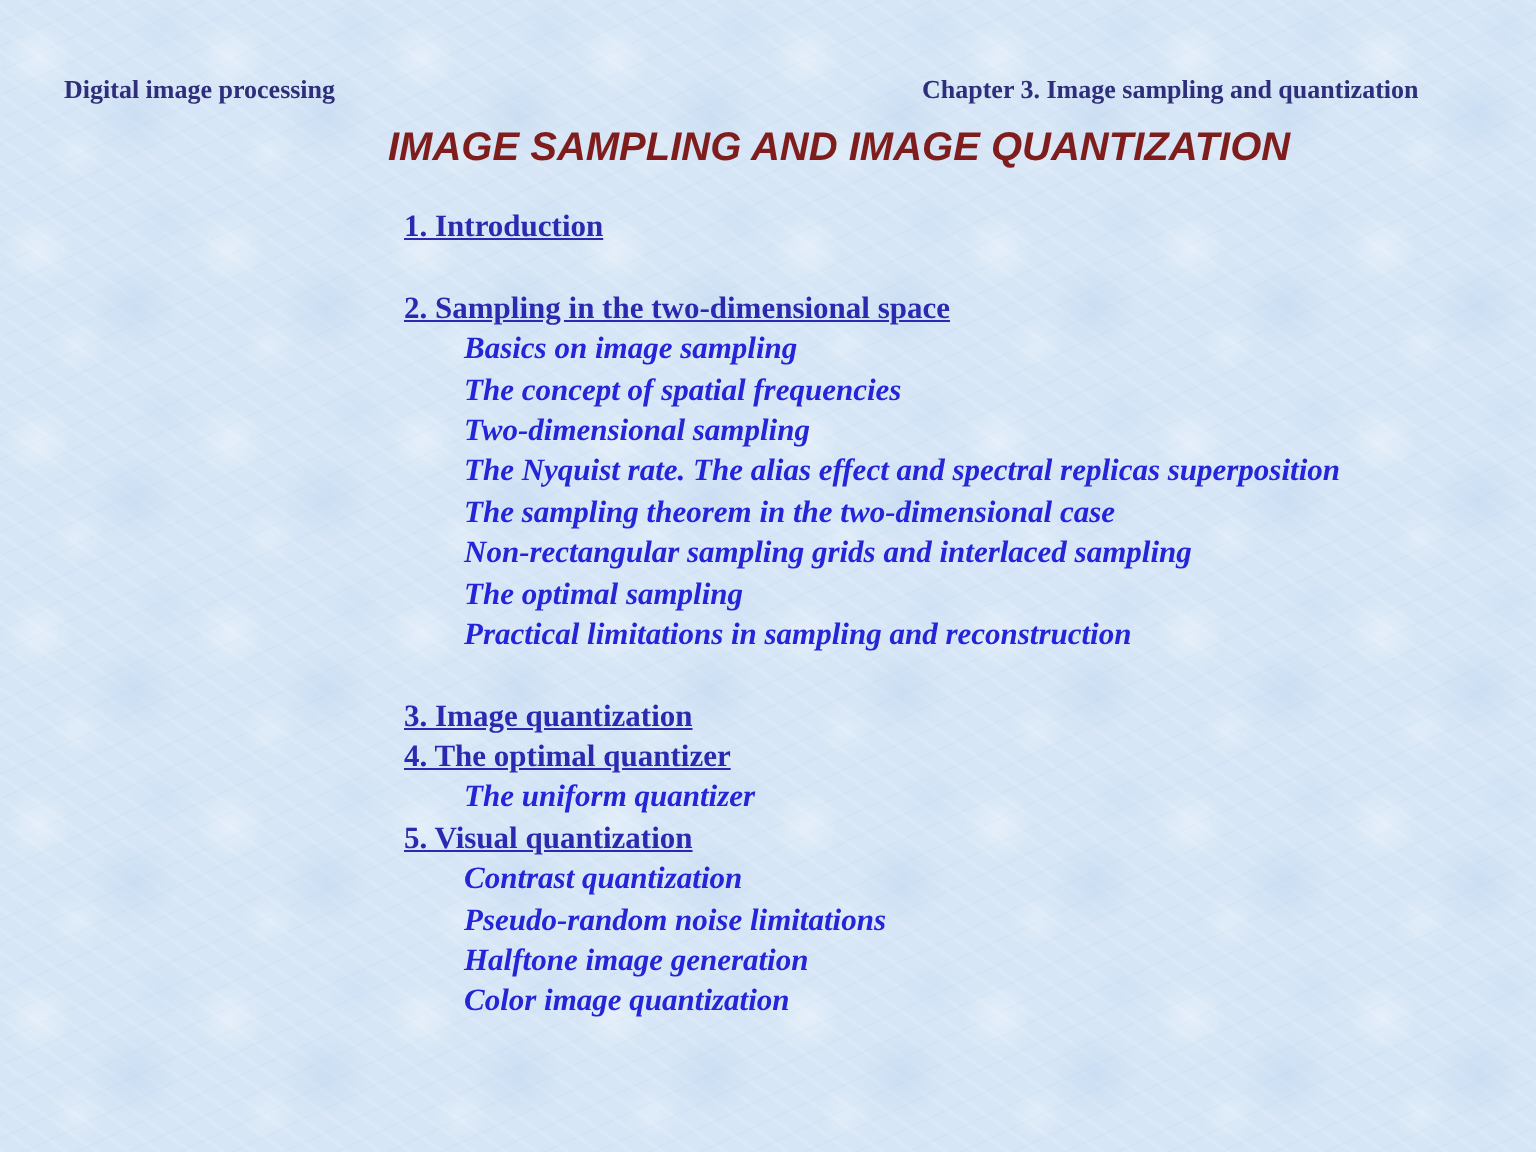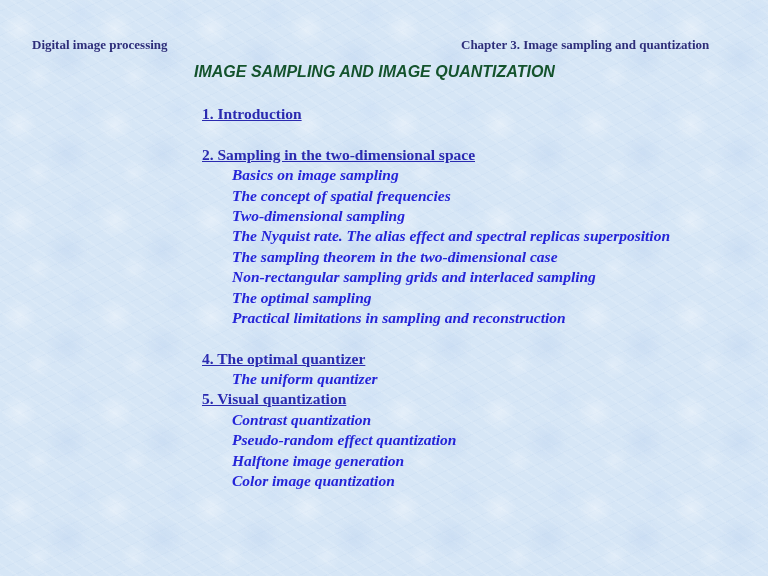--- a/index.html
+++ b/index.html
@@ -37,24 +37,24 @@
       font-size: 13px;
       font-weight: bold;
       color: #2e2e7a;
       white-space: nowrap;
     }
     .slide-title {
       position: absolute;
       left: 194px;
       top: 63px;
       font-family: "Liberation Sans", "DejaVu Sans", sans-serif;
-      font-size: 16px;
+      font-size: 20px;
       font-weight: bold;
       font-style: italic;
-      color: #14532d;
+      color: #7f1d1d;
       white-space: nowrap;
     }
     .toc {
       position: absolute;
       left: 202px;
       top: 104px;
       margin: 0;
       padding: 0;
       list-style: none;
     }
@@ -95,20 +95,21 @@
   <li class="toc-item toc-main">2. Sampling in the two-dimensional space</li>
   <li class="toc-item toc-sub">Basics on image sampling</li>
   <li class="toc-item toc-sub">The concept of spatial frequencies</li>
   <li class="toc-item toc-sub">Two-dimensional sampling</li>
   <li class="toc-item toc-sub">The Nyquist rate. The alias effect and spectral replicas superposition</li>
   <li class="toc-item toc-sub">The sampling theorem in the two-dimensional case</li>
   <li class="toc-item toc-sub">Non-rectangular sampling grids and interlaced sampling</li>
   <li class="toc-item toc-sub">The optimal sampling</li>
   <li class="toc-item toc-sub">Practical limitations in sampling and reconstruction</li>
   <li class="toc-gap"></li>
+  <li class="toc-item toc-main">3. Image quantization</li>
   <li class="toc-item toc-main">4. The optimal quantizer</li>
   <li class="toc-item toc-sub">The uniform quantizer</li>
   <li class="toc-item toc-main">5. Visual quantization</li>
   <li class="toc-item toc-sub">Contrast quantization</li>
-  <li class="toc-item toc-sub">Pseudo-random effect quantization</li>
+  <li class="toc-item toc-sub">Pseudo-random noise limitations</li>
   <li class="toc-item toc-sub">Halftone image generation</li>
   <li class="toc-item toc-sub">Color image quantization</li>
 </ul>
 
 </body></html>

